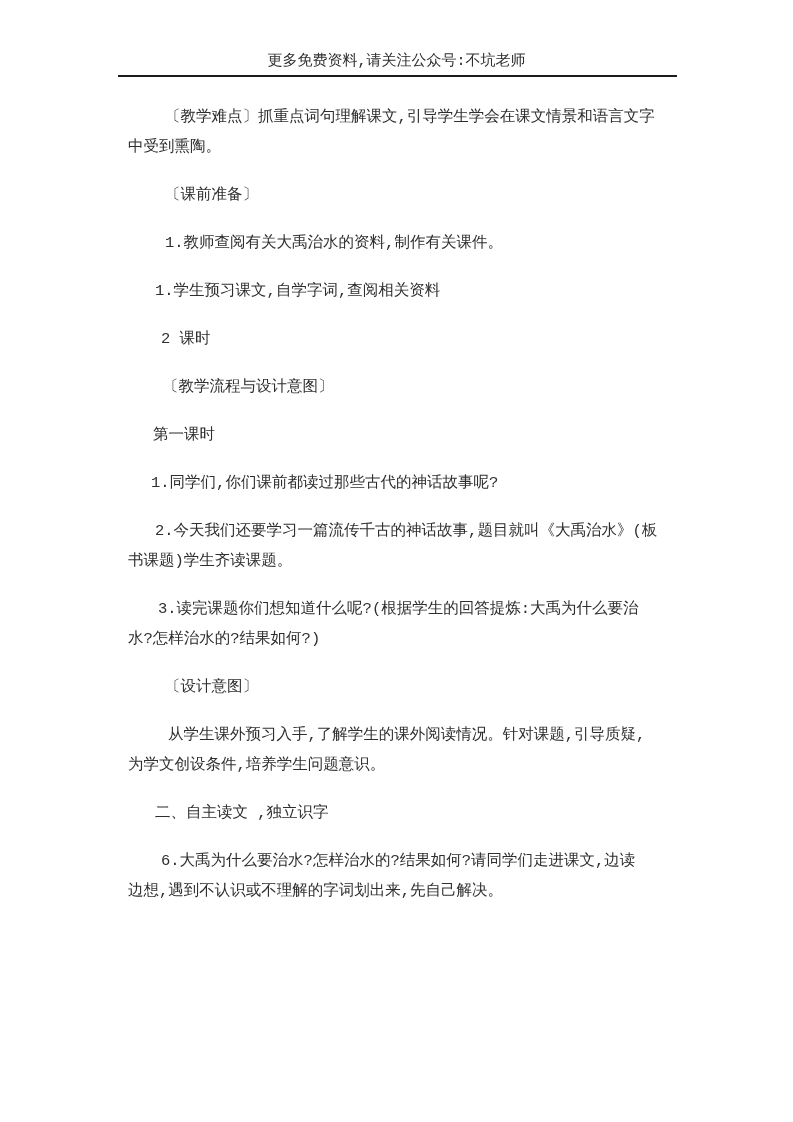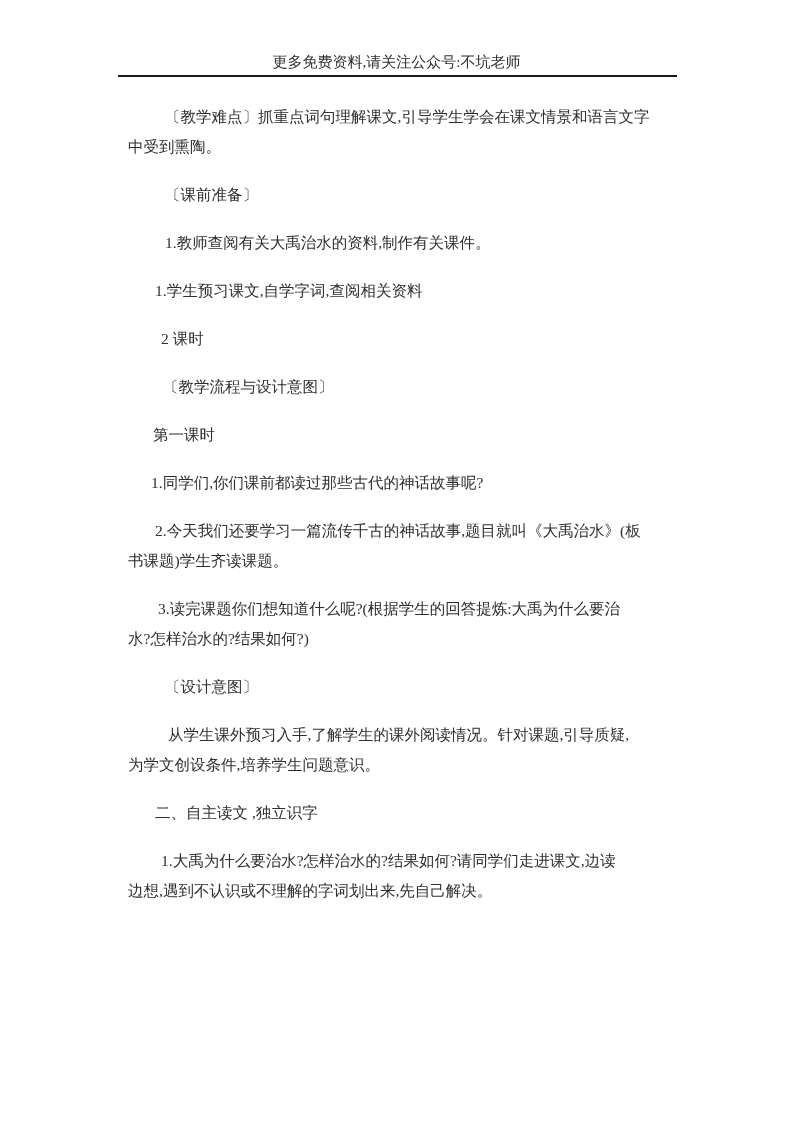--- a/index.html
+++ b/index.html
@@ -46,21 +46,21 @@
   .line {
     height: 30px;
     line-height: 30px;
     font-size: 15.5px;
     white-space: pre;
   }
 </style>
 </head>
 <body>
 
-<div class="page" style="background: rgb(255, 255, 255); color: rgb(46, 46, 46);">
+<div class="page" style="background: rgb(255, 255, 255); color: rgb(46, 46, 46); font-family: Liberation Mono, monospace;">
   <div class="header-text">更多免费资料,请关注公众号:不坑老师</div>
   <div class="header-rule" style="background: rgb(28, 28, 28);"></div>
   <div class="doc-body">
       <div class="para">
         <div class="line" style="padding-left: 37px;">〔教学难点〕抓重点词句理解课文,引导学生学会在课文情景和语言文字</div>
         <div class="line">中受到熏陶。</div>
       </div>
       <div class="para">
         <div class="line" style="padding-left: 37px;">〔课前准备〕</div>
       </div>
@@ -94,17 +94,17 @@
         <div class="line" style="padding-left: 37px;">〔设计意图〕</div>
       </div>
       <div class="para">
         <div class="line" style="padding-left: 40px;">从学生课外预习入手,了解学生的课外阅读情况。针对课题,引导质疑,</div>
         <div class="line">为学文创设条件,培养学生问题意识。</div>
       </div>
       <div class="para">
         <div class="line" style="padding-left: 27px;">二、自主读文 ,独立识字</div>
       </div>
       <div class="para">
-        <div class="line" style="padding-left: 33px;">1.大禹为什么要治水?怎样治水的?结果如何?请同学们走进课文,边读</div>
+        <div class="line" style="padding-left: 33px;">6.大禹为什么要治水?怎样治水的?结果如何?请同学们走进课文,边读</div>
         <div class="line">边想,遇到不认识或不理解的字词划出来,先自己解决。</div>
       </div>
     </div>
 </div>
 
 </body></html>

